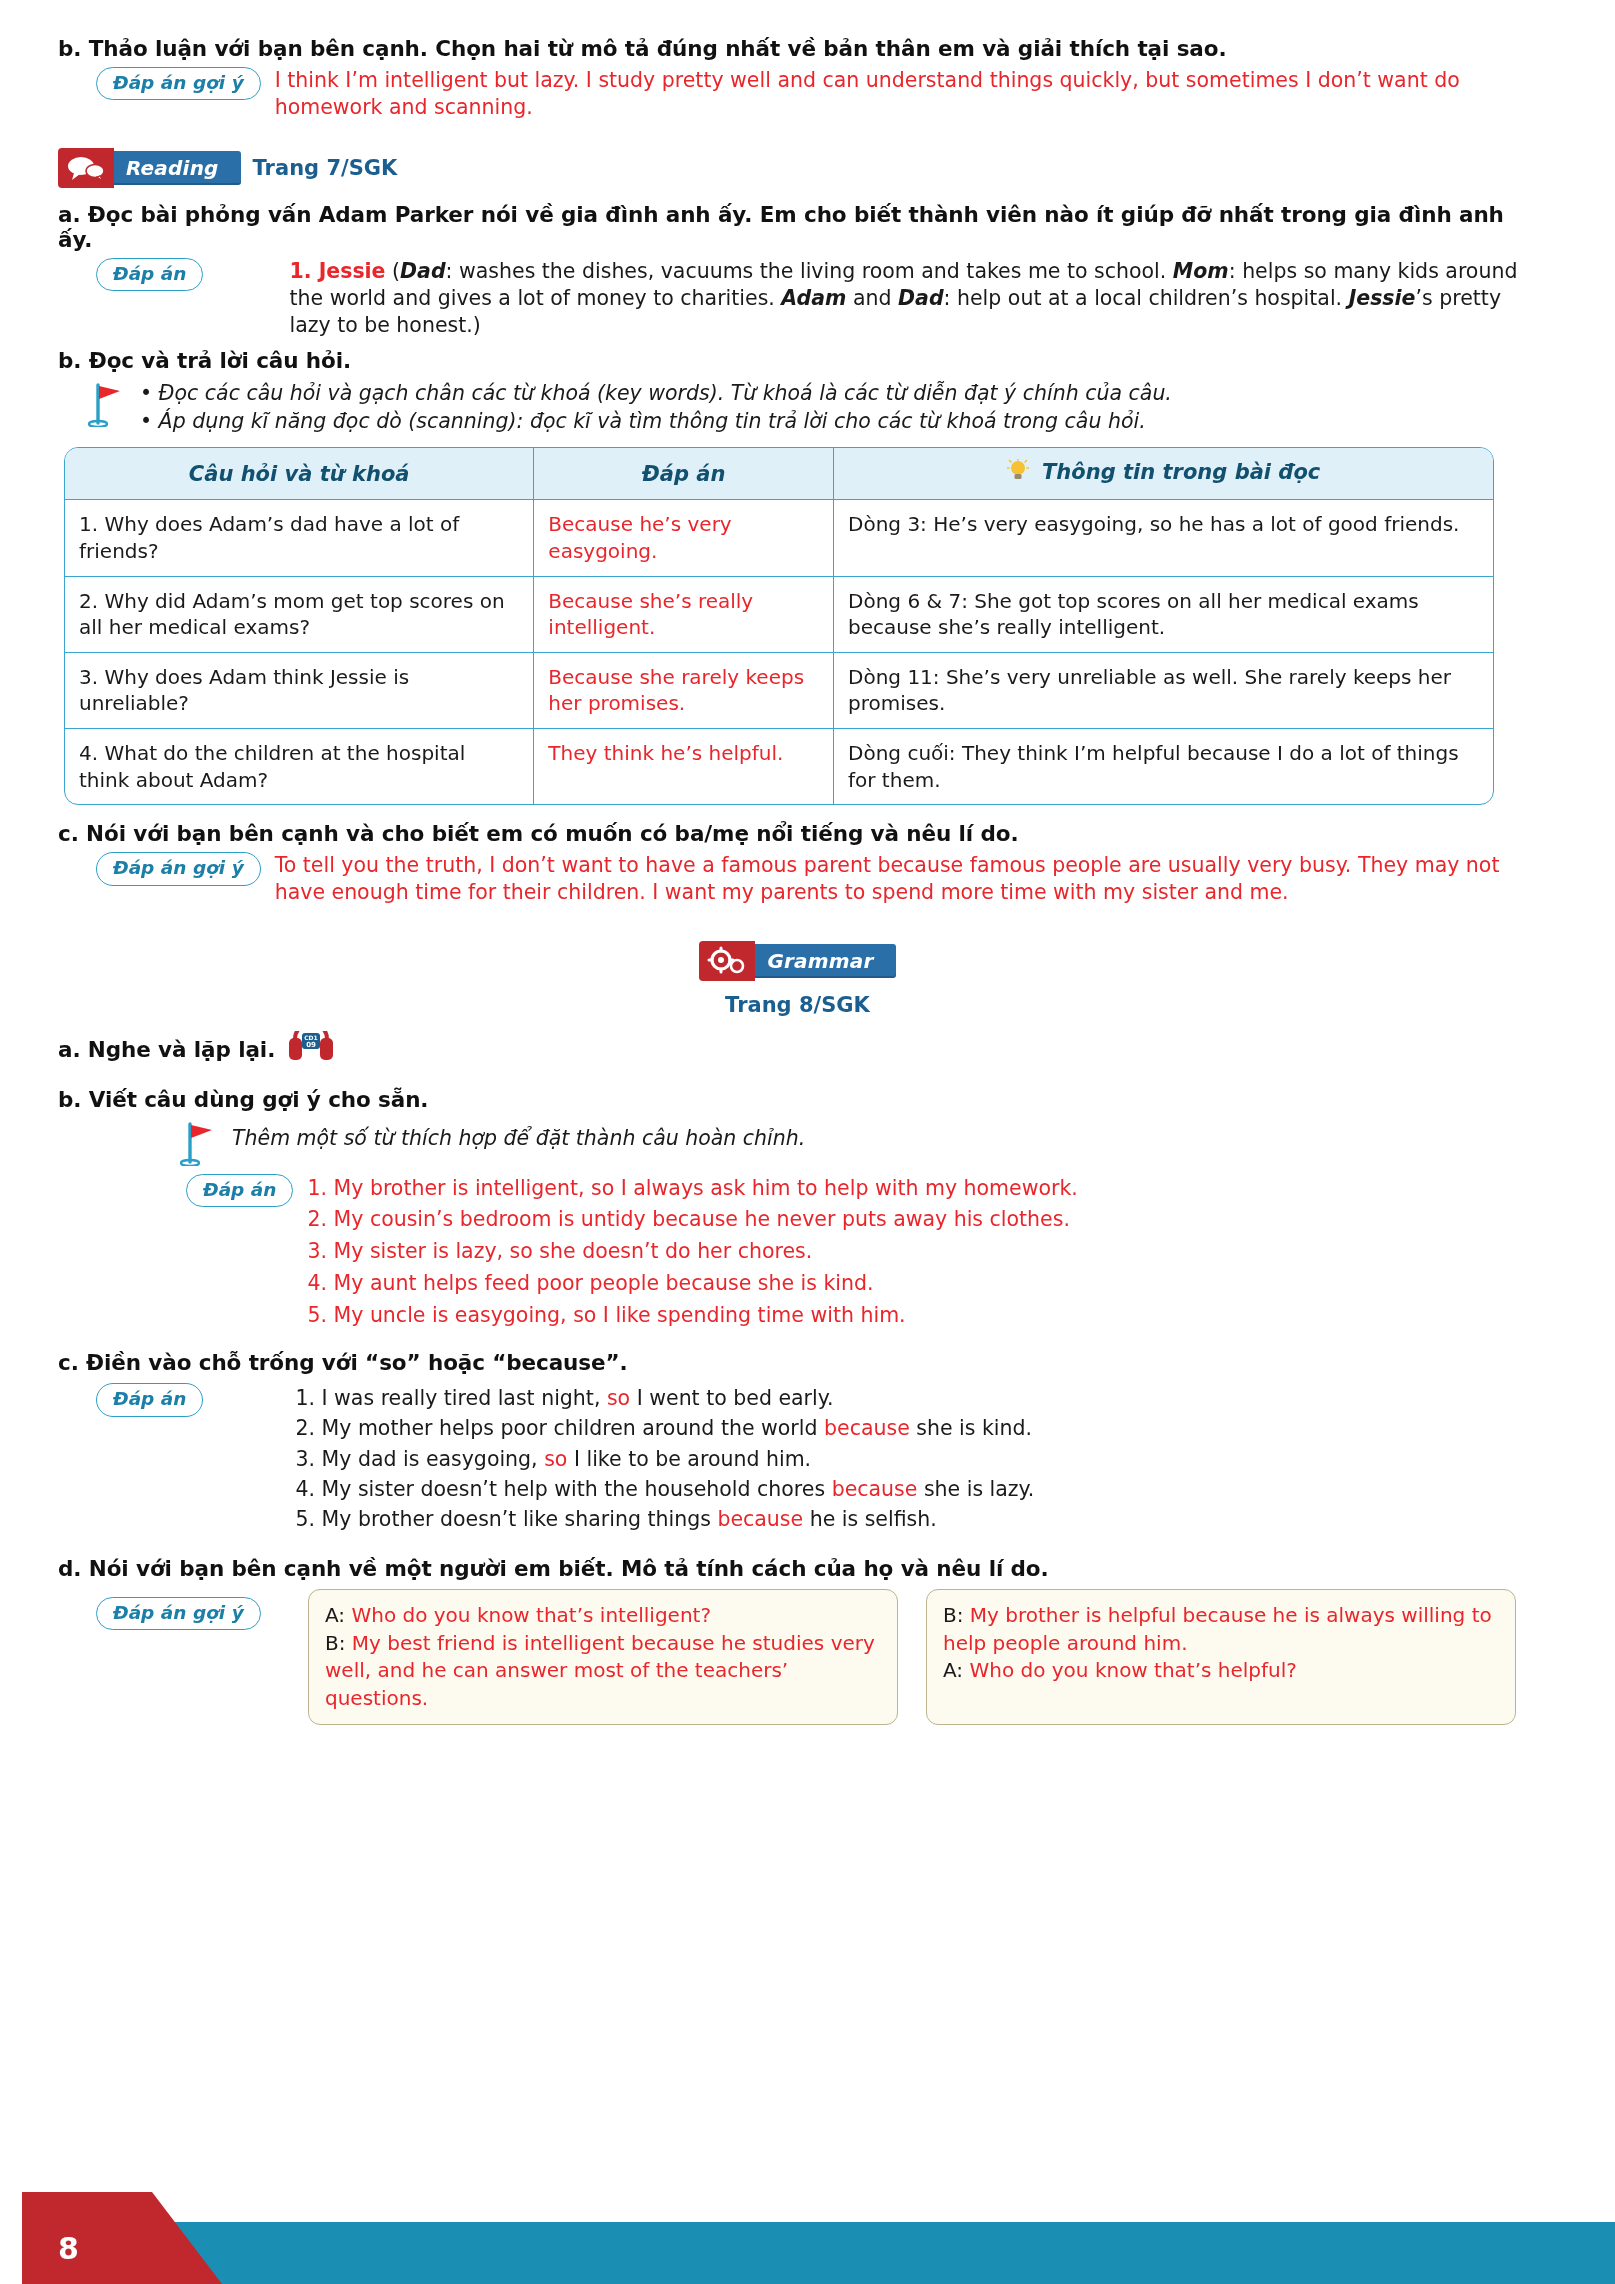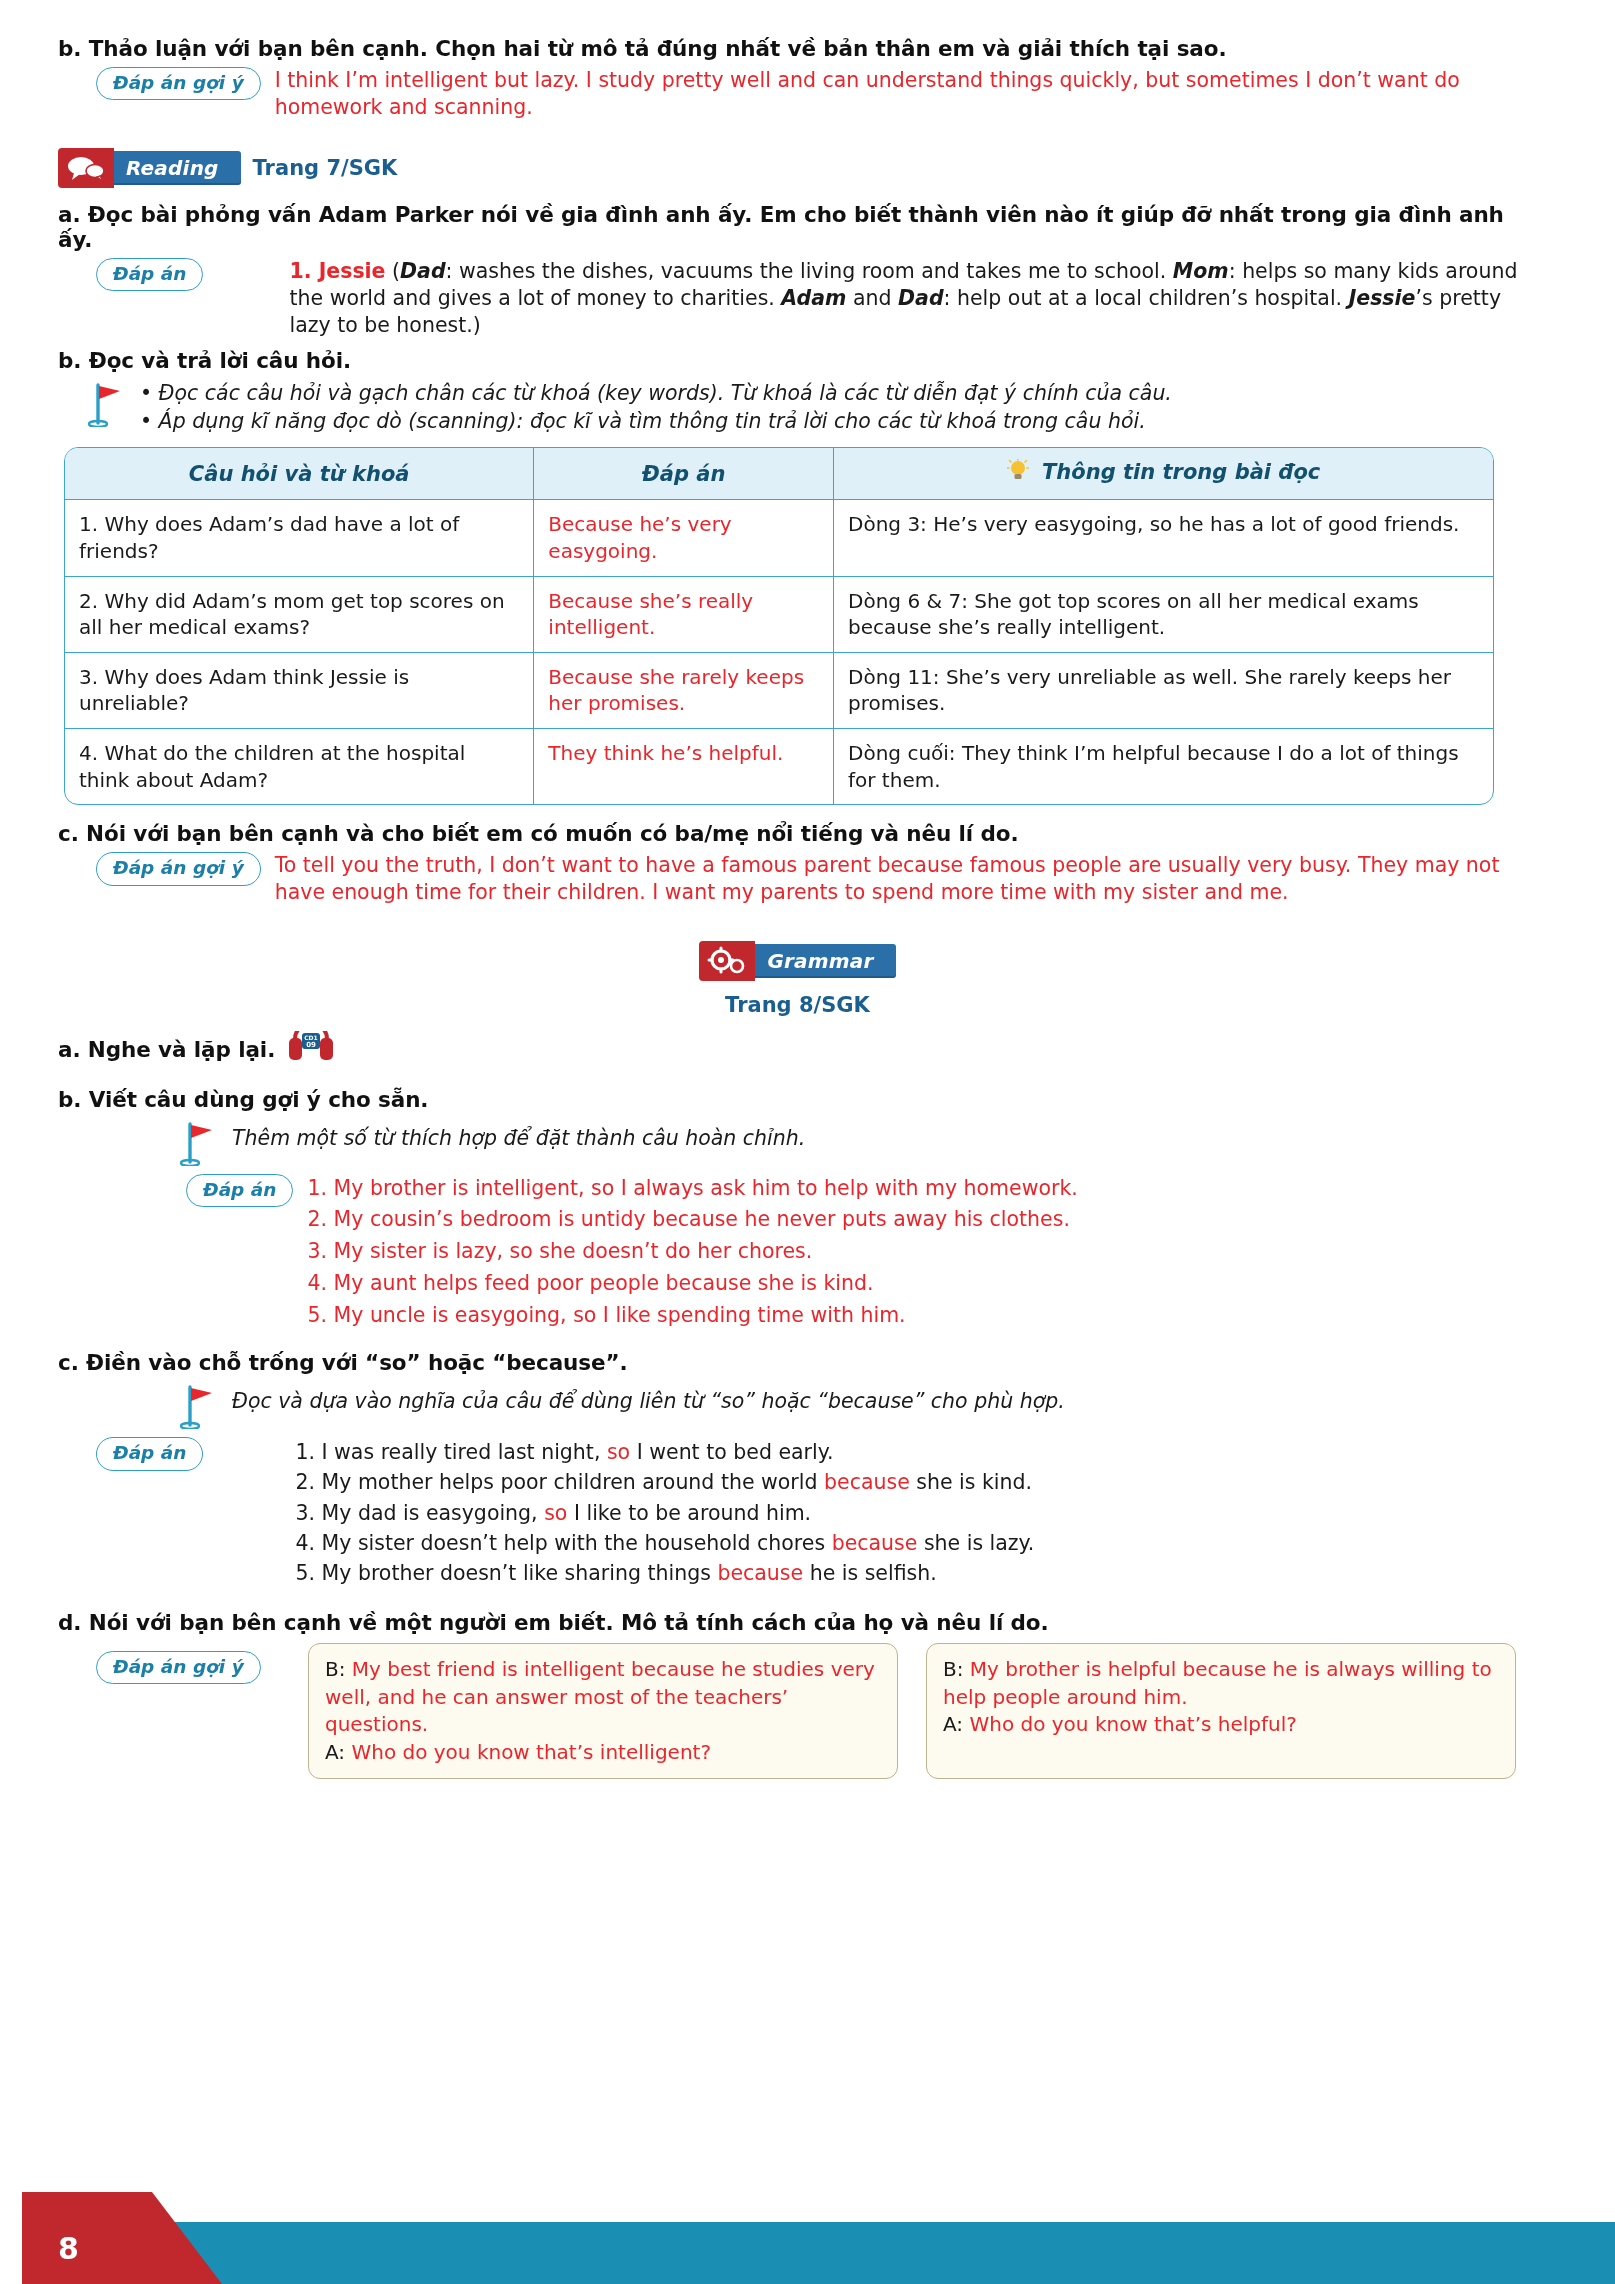--- a/index.html
+++ b/index.html
@@ -335,48 +335,38 @@
     <div class="numlist" id="grammar-b-answers">
         <div>1. My brother is intelligent, so I always ask him to help with my homework.</div>
         <div>2. My cousin’s bedroom is untidy because he never puts away his clothes.</div>
         <div>3. My sister is lazy, so she doesn’t do her chores.</div>
         <div>4. My aunt helps feed poor people because she is kind.</div>
         <div>5. My uncle is easygoing, so I like spending time with him.</div>
       </div>
   </div>
 
   <div class="q-head" style="margin-top:18px;">c. Điền vào chỗ trống với “so” hoặc “because”.</div>
-  <div class="flag-row" style="margin-left:120px;">
-    <div class="flag">
-      <svg width="40" height="46" viewBox="0 0 40 46">
-        <path d="M12 4 L12 42" stroke="#2aa0c8" stroke-width="3.4" stroke-linecap="round"></path>
-        <path d="M13 5 L34 10 L13 18 Z" fill="#e8262b"></path>
-        <ellipse cx="12" cy="43" rx="9" ry="3" fill="none" stroke="#2aa0c8" stroke-width="2.4"></ellipse>
-      </svg>
-    </div>
-    <div class="flag-note" style="padding-top:6px;">Đọc và dựa vào nghĩa của câu để dùng liên từ “so” hoặc “because” cho phù hợp.</div>
-  </div>
   <div class="row" style="margin-left:38px;margin-top:8px;">
     <div class="pill">Đáp án</div>
     <div class="mixlist" id="grammar-c-answers" style="margin-left:78px;">
         <div><span>1. I was really tired last night, </span><span style="color: rgb(232, 38, 43);">so</span><span> I went to bed early.</span></div>
         <div><span>2. My mother helps poor children around the world </span><span style="color: rgb(232, 38, 43);">because</span><span> she is kind.</span></div>
         <div><span>3. My dad is easygoing, </span><span style="color: rgb(232, 38, 43);">so</span><span> I like to be around him.</span></div>
         <div><span>4. My sister doesn’t help with the household chores </span><span style="color: rgb(232, 38, 43);">because</span><span> she is lazy.</span></div>
         <div><span>5. My brother doesn’t like sharing things </span><span style="color: rgb(232, 38, 43);">because</span><span> he is selfish.</span></div>
       </div>
   </div>
 
   <div class="q-head" style="margin-top:22px;">d. Nói với bạn bên cạnh về một người em biết. Mô tả tính cách của họ và nêu lí do.</div>
   <div style="position:relative;margin-top:8px;">
     <div class="pill" style="position:absolute;left:38px;top:8px;">Đáp án gợi ý</div>
     <div class="dlg-wrap" id="grammar-d-dialogues">
         <div class="dlg">
+          <div><span class="lab">A:</span> <span class="txt">Who do you know that’s intelligent?</span></div>
           <div><span class="lab">B:</span> <span class="txt">My best friend is intelligent because he studies very well, and he can answer most of the teachers’ questions.</span></div>
-          <div><span class="lab">A:</span> <span class="txt">Who do you know that’s intelligent?</span></div>
         </div>
         <div class="dlg">
           <div><span class="lab">B:</span> <span class="txt">My brother is helpful because he is always willing to help people around him.</span></div>
           <div><span class="lab">A:</span> <span class="txt">Who do you know that’s helpful?</span></div>
         </div>
       </div>
   </div>
 
   <div style="height:120px;"></div>
 

